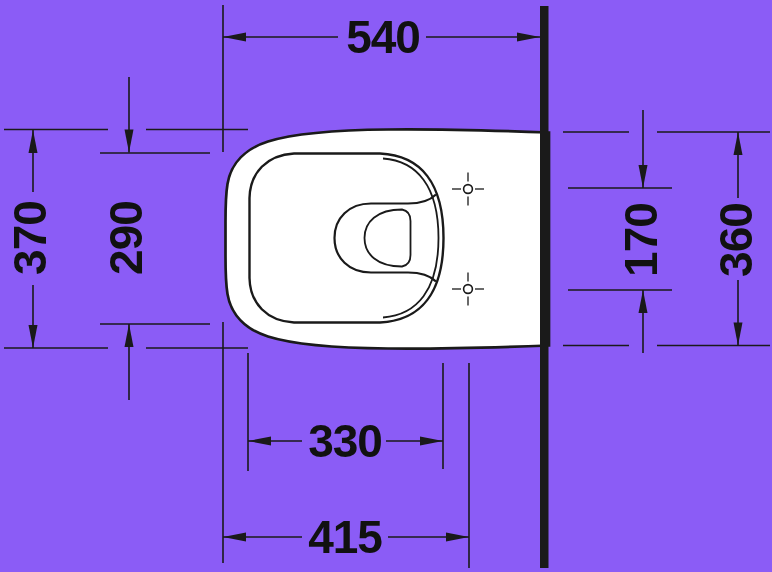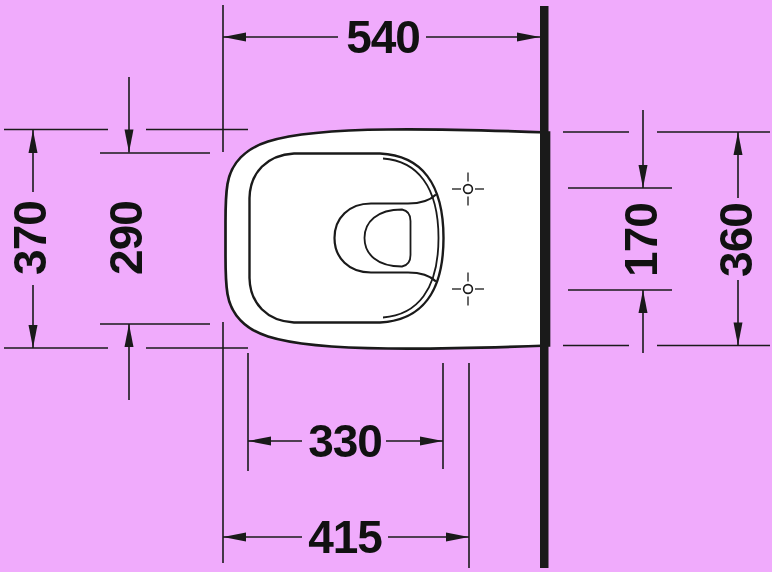--- a/index.html
+++ b/index.html
@@ -4,21 +4,21 @@
 <style>
   html, body {
     margin: 0;
     padding: 0;
     background: #ffffff;
   }
   .stage {
     position: relative;
     width: 772px;
     height: 572px;
-    background: #f0abfc;
+    background: #8b5cf6;
     overflow: hidden;
     font-family: "Liberation Sans", sans-serif;
   }
   svg { display: block; }
   .thin  { stroke: #1a1a1a; stroke-width: 1.6; fill: none; stroke-linecap: butt; }
   .ctr   { stroke: #1a1a1a; stroke-width: 1.3; fill: none; }
   .body-line  { stroke: #1a1a1a; stroke-width: 2.7; fill: #ffffff; }
   .bowl-line  { stroke: #1a1a1a; stroke-width: 2.4; fill: #ffffff; }
   .detail-line{ stroke: #1a1a1a; stroke-width: 1.8; fill: none; }
   .sump-line  { stroke: #1a1a1a; stroke-width: 2.2; fill: #ffffff; }

